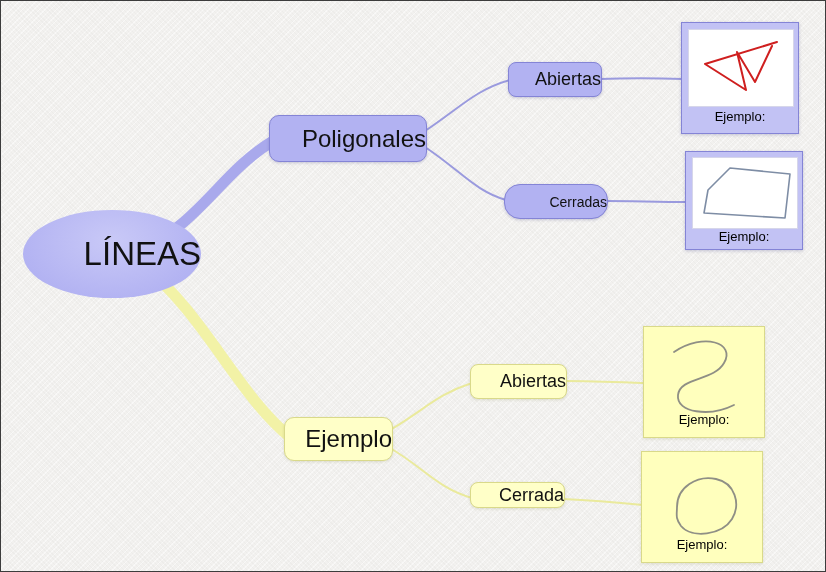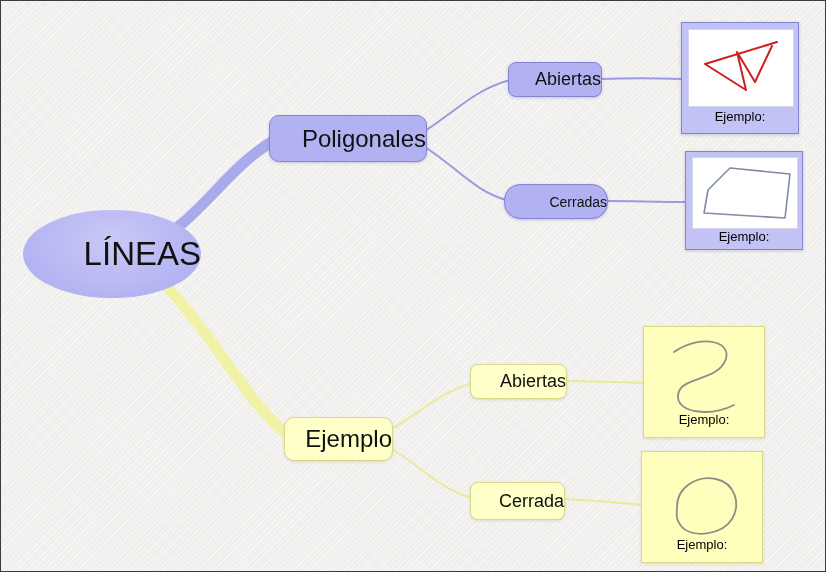--- a/index.html
+++ b/index.html
@@ -49,21 +49,21 @@
     left: 22px; top: 209px; width: 178px; height: 88px;
     border-radius: 50%;
     font-size: 33px;
     background: radial-gradient(ellipse at 50% 35%, #c9c9f7 0%, var(--purple-fill) 75%);
   }
   #node-poligonales { left: 268px; top: 114px; width: 158px; height: 47px; border-radius: 10px; font-size: 24px; }
   #node-pol-abiertas { left: 507px; top: 61px;  width: 94px;  height: 35px; border-radius: 8px; font-size: 18px; }
   #node-pol-cerradas { left: 503px; top: 183px; width: 104px; height: 35px; border-radius: 16px; font-size: 14px; }
   #node-curvas { left: 283px; top: 416px; width: 109px; height: 44px; border-radius: 10px; font-size: 24px; }
   #node-cur-abiertas { left: 469px; top: 363px; width: 97px; height: 35px; border-radius: 8px; font-size: 18px; }
-  #node-cur-cerrada  { left: 469px; top: 481px; width: 95px; height: 38px; border-radius: 8px; font-size: 18px; }
+  #node-cur-cerrada  { left: 469px; top: 481px; width: 95px; height: 26px; border-radius: 8px; font-size: 18px; }
 
   .example {
     position: absolute;
     z-index: 2;
     box-sizing: border-box;
   }
   .example.purple {
     background: var(--purple-box);
     border: 1px solid var(--purple-border);
     box-shadow: 0 1px 3px rgba(60,60,130,0.25);

